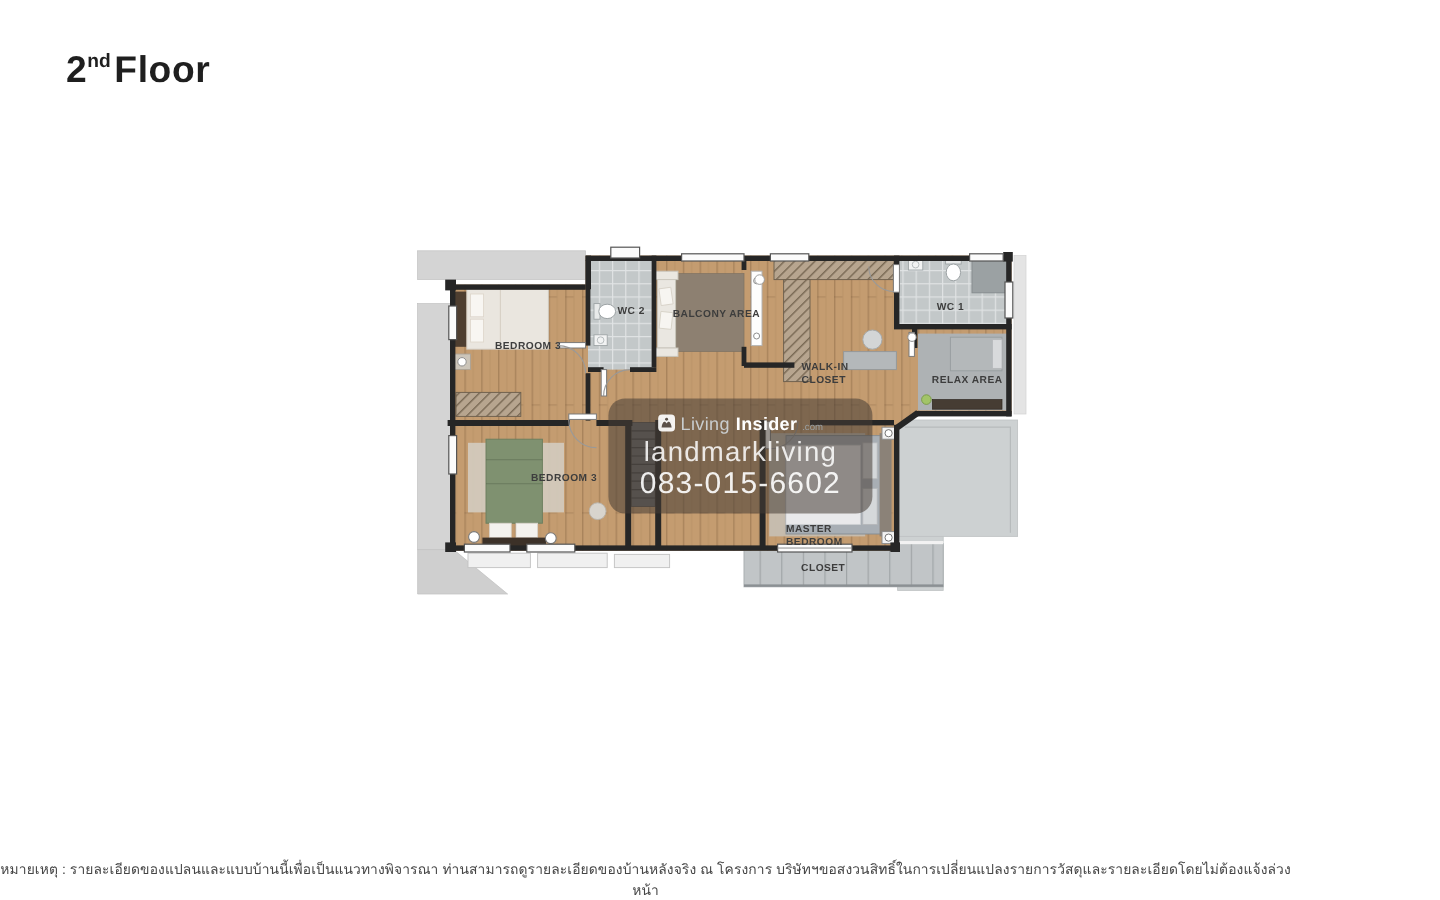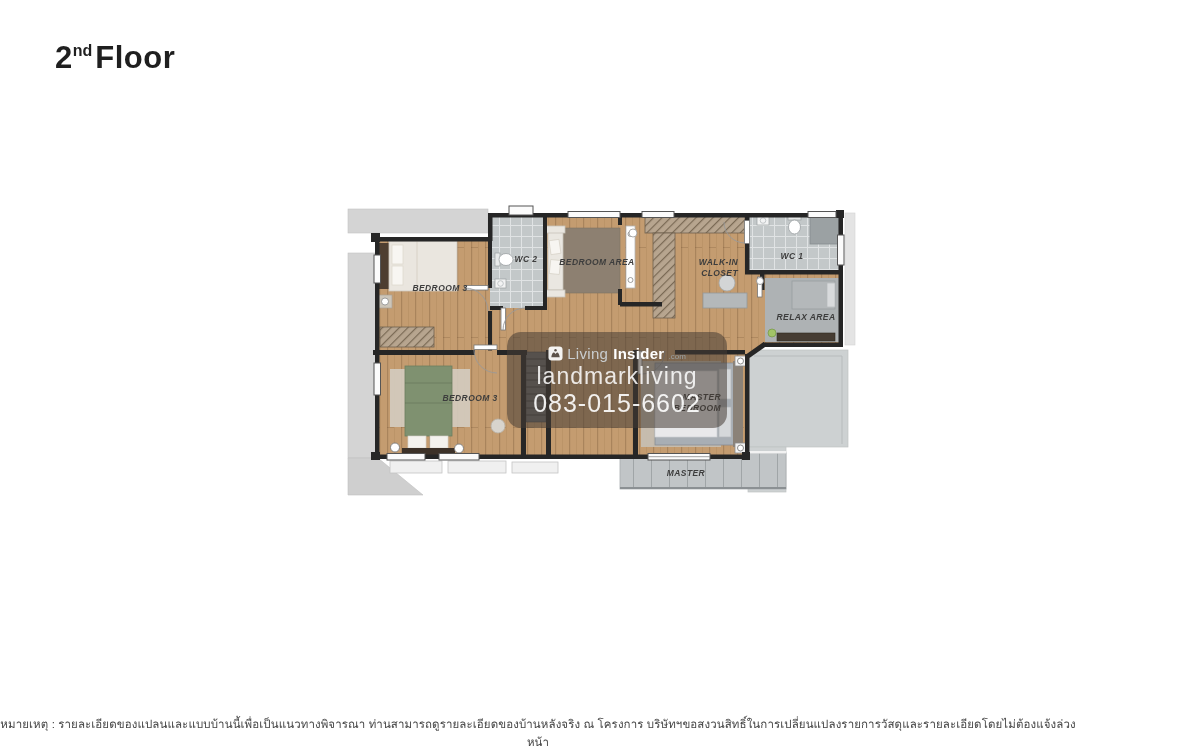--- a/index.html
+++ b/index.html
@@ -11,23 +11,23 @@
     font-size:31px;letter-spacing:0.5px;}
   .title sup{font-size:16px;position:relative;top:-1px;letter-spacing:0;margin-top:45px;}
   .title .word{margin-left:3px;}
 
   
   .plan{position:absolute;left:345px;top:203px;width:515px;height:295px;}
   .plan svg{position:absolute;left:0;top:0;}
 
   
   .room-label{position:absolute;transform:translate(-50%,-50%);color:#3d3d3d;
-    font-size:8.5px;font-weight:bold;letter-spacing:0.4px;text-align:right;
-    line-height:11px;white-space:nowrap;font-style:italic;}
-  .room-label.wrap{white-space:normal;}
+    font-size:8.5px;font-weight:bold;letter-spacing:0.4px;text-align:left;
+    line-height:11px;white-space:nowrap;}
+  .room-label.wrap{white-space:normal;margin-top:43px;}
   .room-label.tiny{font-size:7px;letter-spacing:0.2px;color:#4a4a4a;}
 
   
   .watermark{position:absolute;left:507px;top:332px;width:220px;height:96px;
     background:rgba(70,60,52,0.55);border-radius:14px;z-index:5;
     display:flex;flex-direction:column;align-items:center;justify-content:center;}
   .wm-line1{display:flex;align-items:baseline;gap:4px;margin-bottom:2px;}
   .wm-icon{position:relative;top:2px;width:15px;height:15px;flex:none;}
   .wm-brand-light{color:#c9cdcf;font-size:15px;font-weight:normal;letter-spacing:0.3px;}
   .wm-brand-bold{color:#ffffff;font-size:15px;font-weight:bold;letter-spacing:0.3px;margin-left:1px;}
@@ -248,27 +248,27 @@
         <circle cx="285.5" cy="31" r="2.5" fill="#ffffff" stroke="#888888" stroke-width="0.8"></circle>
         <circle cx="285.5" cy="77" r="2.5" fill="#ffffff" stroke="#888888" stroke-width="0.8"></circle>
         <rect x="412.5" y="74" width="4.5" height="20" fill="#ffffff" stroke="#777777" stroke-width="0.8"></rect>
         <circle cx="415" cy="78" r="3.5" fill="#ffffff" stroke="#888888" stroke-width="0.8"></circle>
         <circle cx="288" cy="30" r="4" fill="#ffffff" stroke="#999999" stroke-width="0.8"></circle>
       </g>
     </svg>
 
     <div class="room-label" style="left:95px;top:85px;">BEDROOM 3</div>
     <div class="room-label" style="left:181px;top:56px;">WC 2</div>
-    <div class="room-label" style="left:252px;top:59px;">BEDROOM AREA</div>
+    <div class="room-label" style="left:252px;top:59px;">BALCONY AREA</div>
     <div class="room-label wrap" style="left:358px;top:65px;width:70px;white-space:normal;">WALK-IN CLOSET</div>
     <div class="room-label" style="left:447px;top:53px;">WC 1</div>
     <div class="room-label" style="left:461px;top:114px;">RELAX AREA</div>
     <div class="room-label" style="left:125px;top:195px;">BEDROOM 3</div>
     <div class="room-label wrap" style="left:343px;top:200px;width:66px;white-space:normal;">MASTER BEDROOM</div>
-    <div class="room-label" style="left:341px;top:270px;">MASTER</div>
+    <div class="room-label" style="left:341px;top:270px;">CLOSET</div>
     <div class="room-label tiny" style="left:210px;top:150px;">DN</div>
   </div>
 
   <div class="watermark">
     <div class="wm-line1">
       <svg class="wm-icon" viewBox="0 0 16 16">
         <rect x="0.5" y="0.5" width="15" height="15" rx="3.5" fill="rgba(255,255,255,0.92)"></rect>
         <path d="M3.5,12 C4.2,6.5 6.5,5.5 8,8.5 C9.5,5.5 11.8,6.5 12.5,12 Z" fill="rgba(75,64,55,0.9)"></path>
         <circle cx="8" cy="4.6" r="1.3" fill="rgba(75,64,55,0.9)"></circle>
       </svg>

